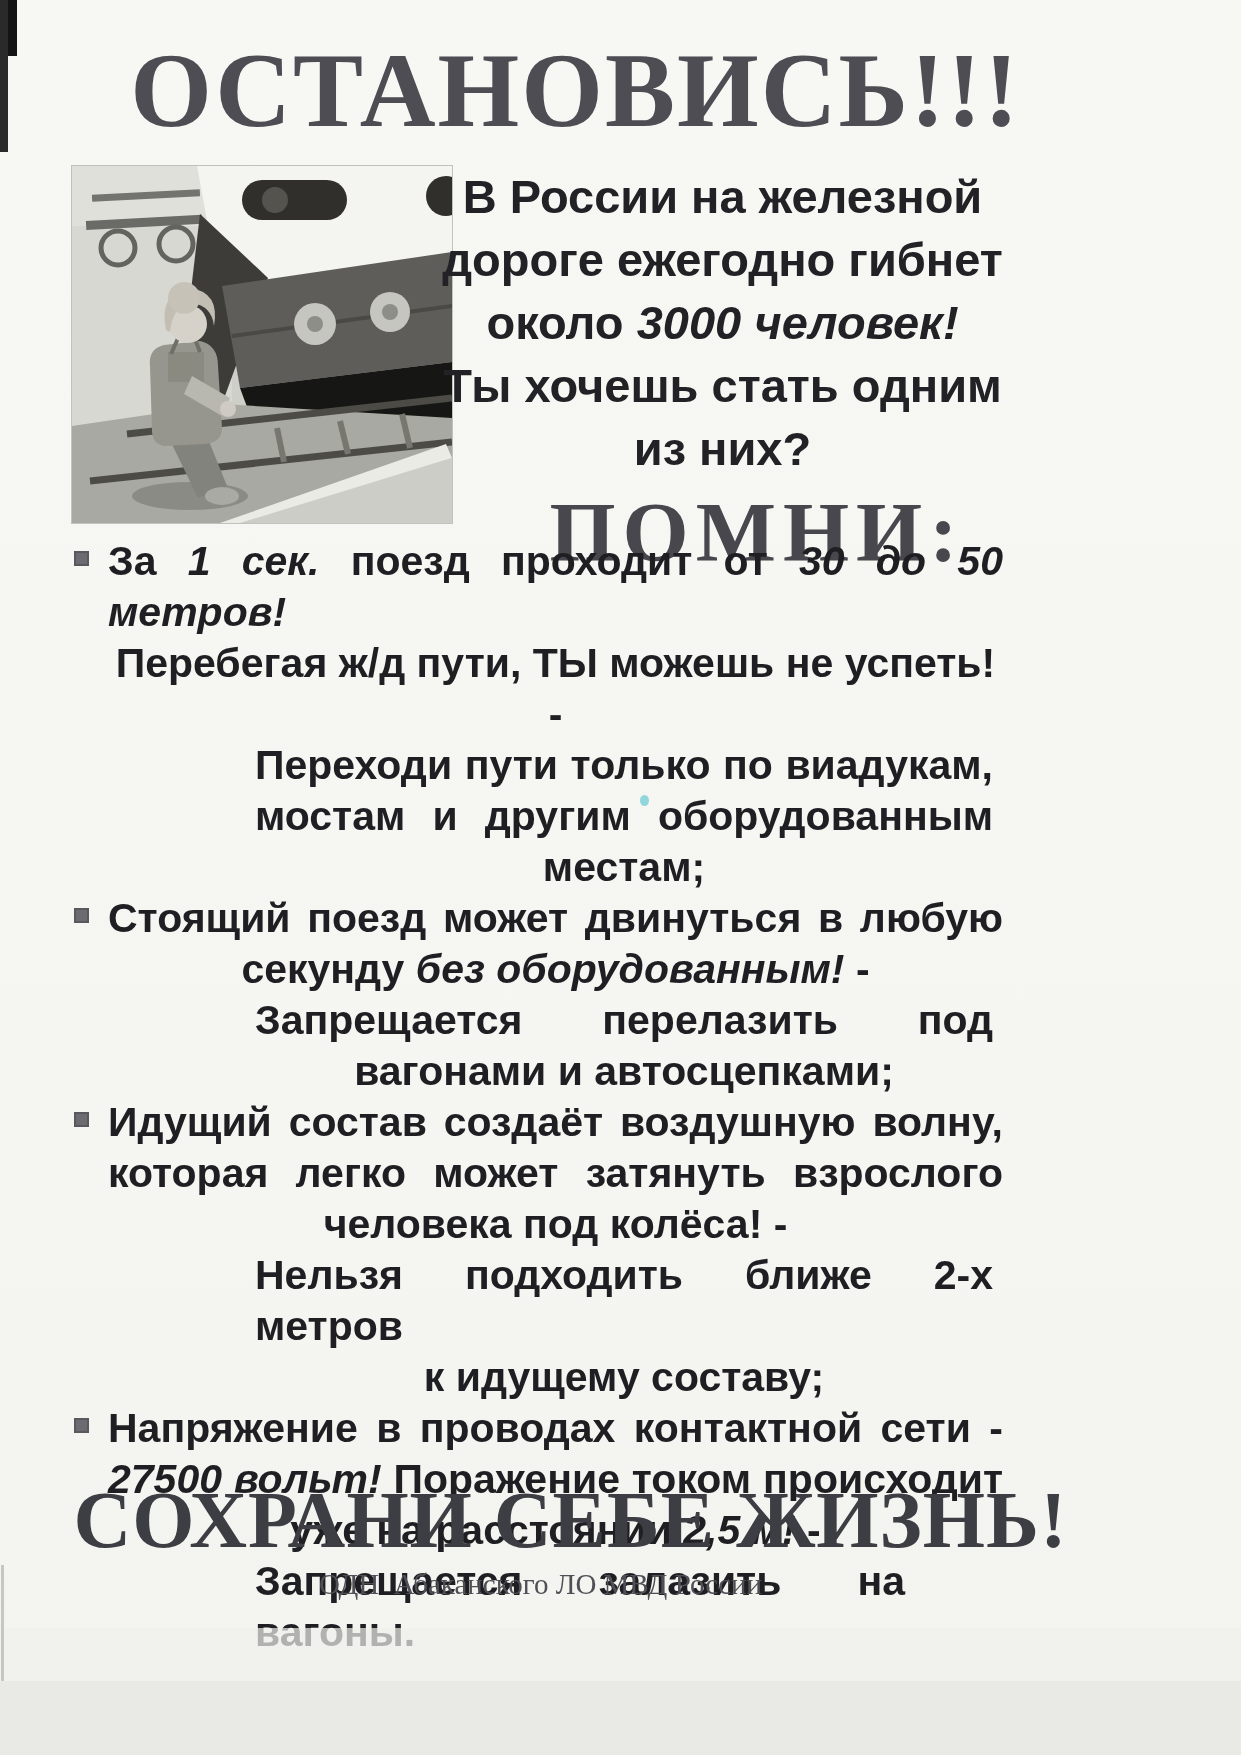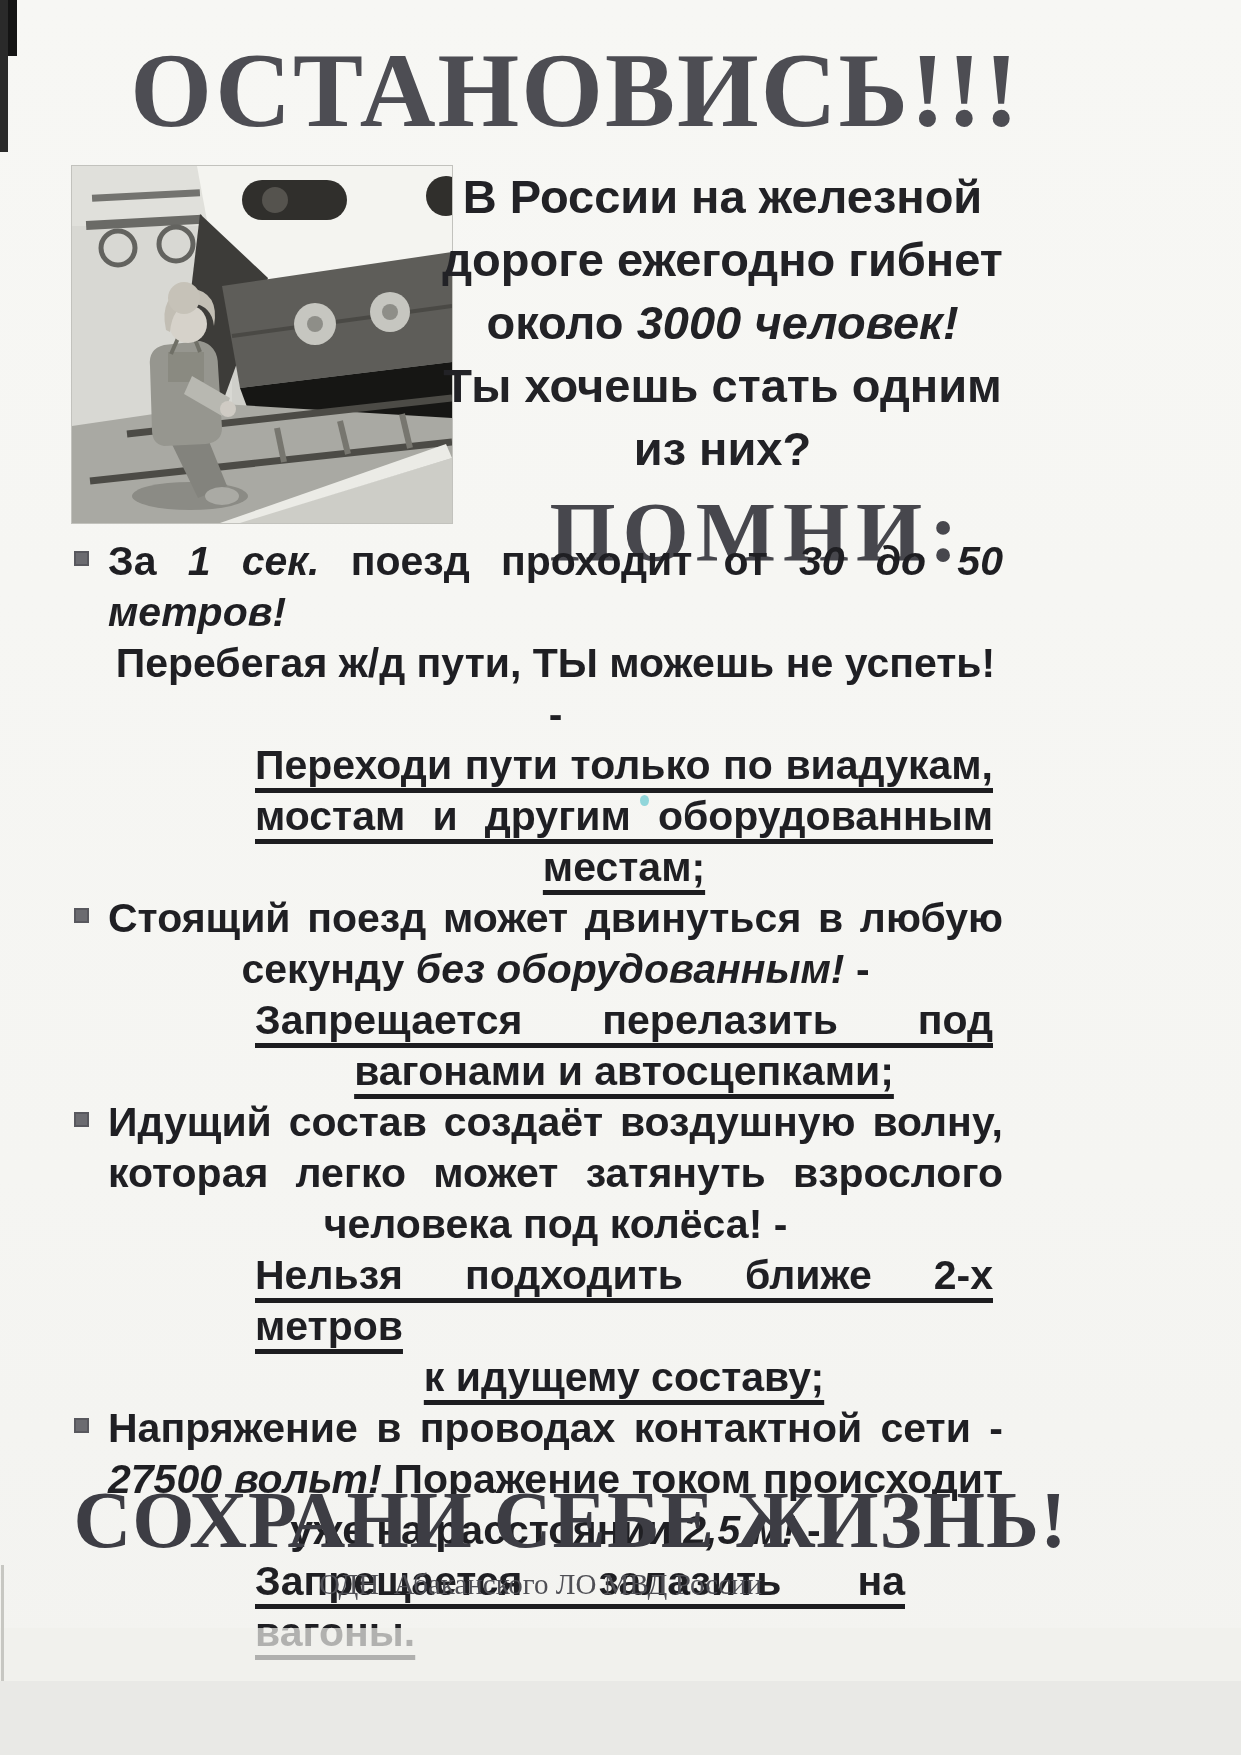--- a/index.html
+++ b/index.html
@@ -48,21 +48,20 @@
     position:absolute;left:-34px;top:15px;width:15px;height:15px;
     background:#6b6b70;box-shadow:inset 0 0 0 2px #58585e;
   }
   .bbody,.brule{font-weight:bold;font-size:41px;line-height:51px;}
   .bbody{width:895px;}
   .brule{margin-left:147px;width:738px;}
   .brule.narrow{width:650px;}
   .tline{text-align:center;}
   .tline.just{text-align:justify;text-align-last:justify;}
   .tline.rule{
-    text-decoration:underline;
     text-decoration-thickness:5px;
     text-underline-offset:9px;
     text-decoration-color:#1d1d20;
   }
   .it{font-style:italic;margin-top:8px;}
 
   .slogan{
     position:absolute;left:-50px;top:1478px;width:1241px;
     text-align:center;
     font-family:"Liberation Serif","DejaVu Serif",serif;

